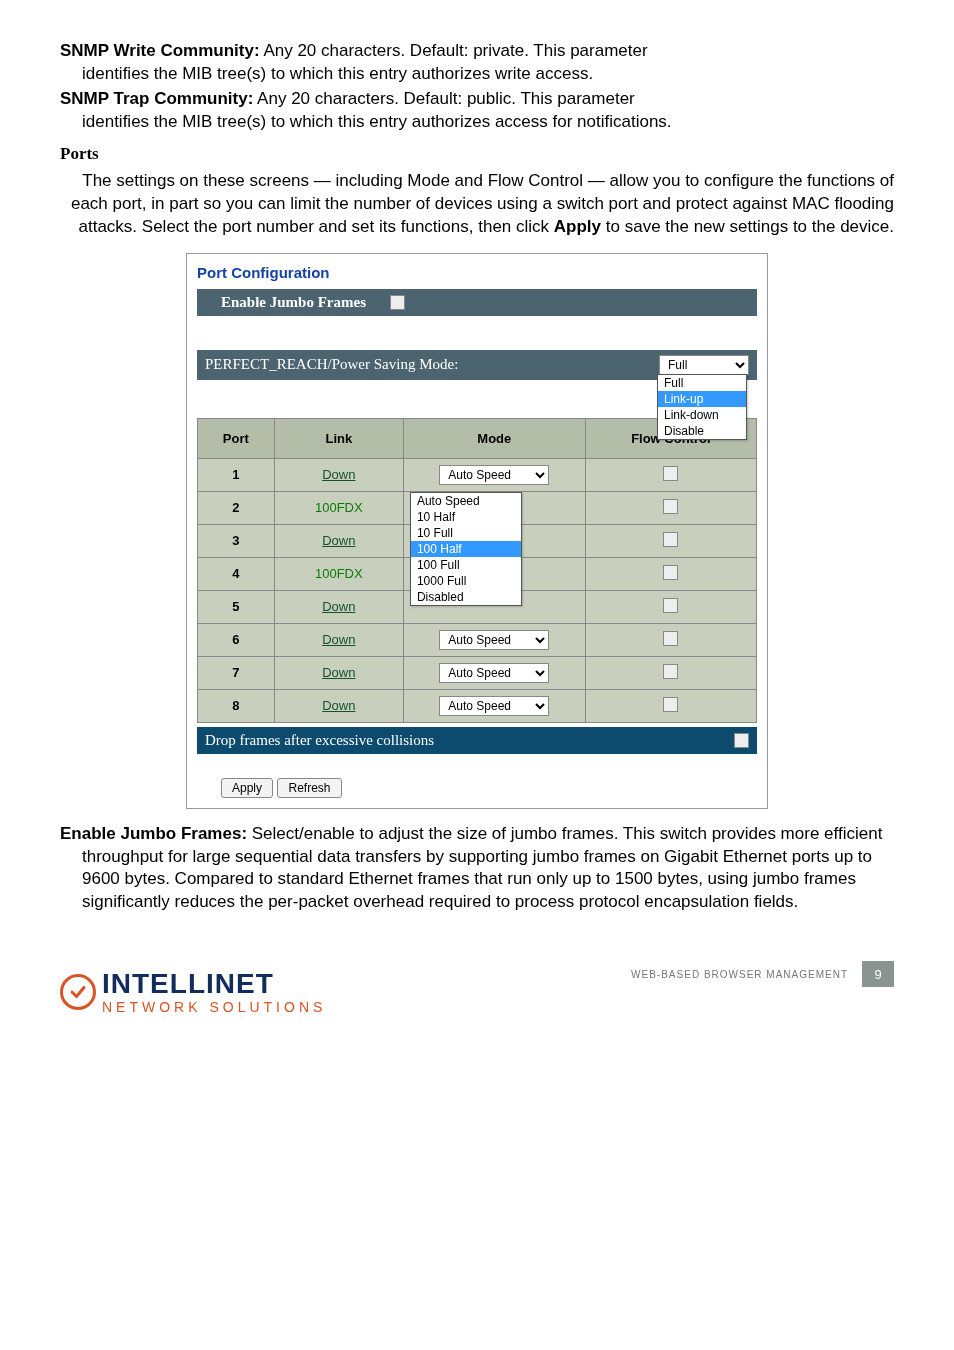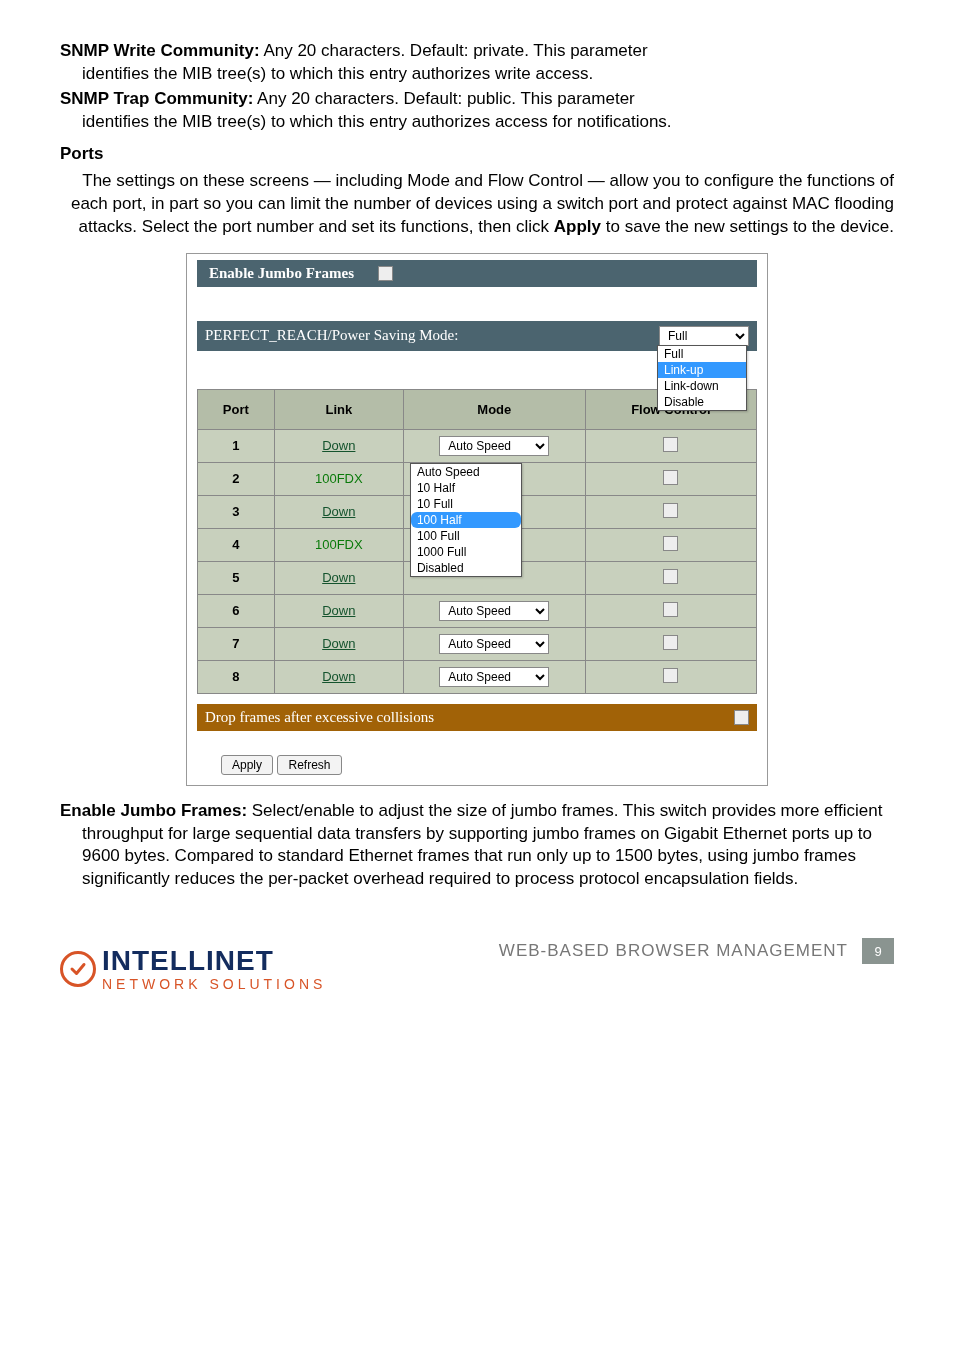--- a/index.html
+++ b/index.html
@@ -18,20 +18,21 @@
   }
   .indent {
     padding-left: 22px;
     display: block;
   }
   .bold { font-weight: bold; }
   .heading {
     font-weight: bold;
     font-size: 17px;
     margin: 10px 0 6px 0;
+    font-family: Liberation Serif, serif;
   }
   .body-text {
     font-size: 17px;
     line-height: 1.35;
     margin: 0 0 14px 0;
     text-align: right;
   }
   .bottom-text {
     font-size: 17px;
     line-height: 1.35;
@@ -50,21 +51,21 @@
     color: #1443a5;
     font-weight: bold;
     font-size: 15px;
     margin: 4px 0 8px 0;
   }
   .ejf-bar {
     background: #4b646f;
     color: #fff;
     font-weight: bold;
     font-family: "Times New Roman", serif;
-    padding: 5px 12px;
+    padding: 5px 24px;
     display: flex;
     align-items: center;
     gap: 24px;
     font-size: 15px;
   }
   .ejf-bar .chk {
     width: 13px; height: 13px;
     background: #eee;
     border: 1px solid #888;
     display: inline-block;
@@ -154,38 +155,38 @@
     top: 2px;
     width: 110px;
     background: #fff;
     border: 1px solid #555;
     font-size: 12px;
     text-align: left;
     z-index: 5;
     box-shadow: 1px 1px 2px rgba(0,0,0,0.2);
   }
   .mode-open div { padding: 1px 6px; white-space: nowrap; }
-  .mode-open .hl { background: #3399ff; color: #fff; border-radius: 6px; }
+  .mode-open .hl { background: #3399ff; color: #fff; }
   .fc-cell { width: 150px; }
   .fc-cell .chk {
     width: 13px; height: 13px;
     background: #eee;
     border: 1px solid #888;
     display: inline-block;
   }
   .drop-row {
     display: flex;
-    background: #a16207;
+    background: #0c4a6e;
     color: #fff;
     font-family: "Times New Roman", serif;
     padding: 5px 8px;
     align-items: center;
     justify-content: space-between;
     font-size: 15px;
-    margin-top: 10px;
+    margin-top: 4px;
     gap: 32px;
   }
   .drop-row .chk {
     width: 13px; height: 13px;
     background: #eee;
     border: 1px solid #888;
     display: inline-block;
   }
   .btn-row { margin-top: 24px; padding-left: 24px; }
   .btn {
@@ -226,21 +227,21 @@
   .logo-sub {
     font-size: 14px;
     color: #d85427;
     letter-spacing: 4px;
     margin-top: 2px;
   }
   .footer-right {
     display: flex; align-items: center; gap: 14px;
   }
   .footer-label {
-    font-size: 17px;
+    font-size: 10px;
     letter-spacing: 1px;
     color: #777;
   }
   .page-badge {
     background: #8a9490;
     color: #fff;
     width: 32px; height: 26px;
     display: flex; align-items: center; justify-content: center;
     font-size: 13px;
   }
@@ -257,20 +258,21 @@
   <span class="indent">identifies the MIB tree(s) to which this entry authorizes access for notifications.</span>
 </p>
 
 <div class="heading">Ports</div>
 
 <p class="body-text">
   <span>The settings on these screens — including Mode and Flow Control — allow you to configure the functions of each port, in part so you can limit the number of devices using a switch port and protect against MAC flooding attacks. Select the port number and set its functions, then click </span><span class="bold">Apply</span><span> to save the new settings to the device.</span>
 </p>
 
 <div class="panel-wrap">
+  <div class="panel-title">Port Configuration</div>
 
   <div class="ejf-bar">
     <span>Enable Jumbo Frames</span>
     <span class="chk"></span>
   </div>
 
   <div class="spacer"></div>
 
   <div style="position:relative;">
     <div class="saving-row">

